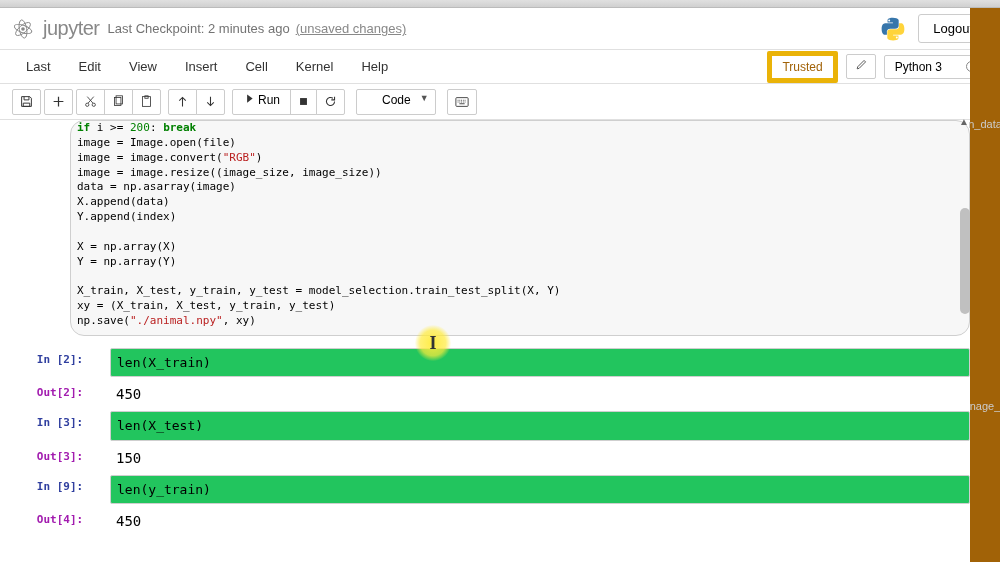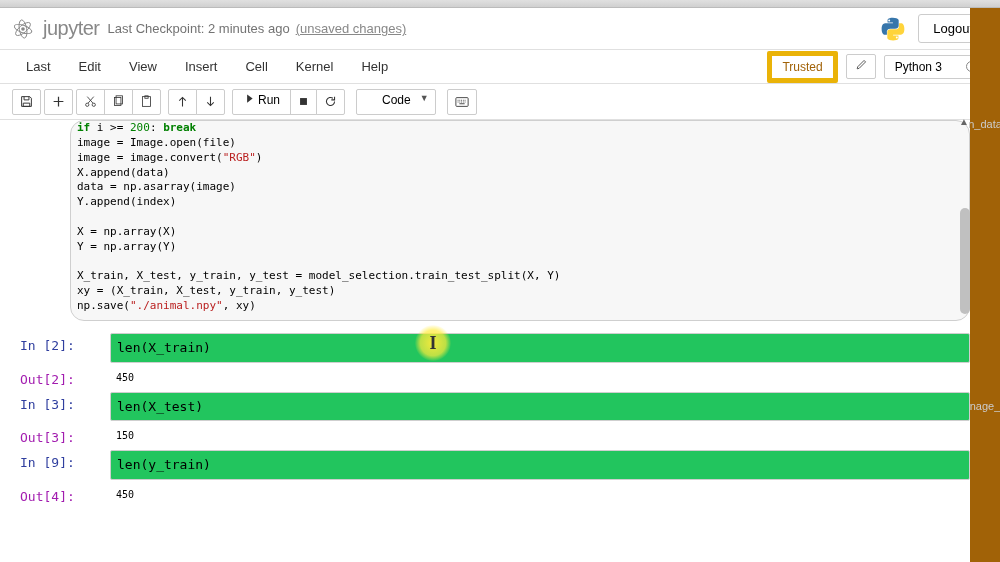--- a/index.html
+++ b/index.html
@@ -175,45 +175,46 @@
       overflow: hidden;
       padding-left: 20px;
       padding-right: 30px;
     }
     .cell {
       display: flex;
       margin: 4px 0;
     }
     .prompt {
       width: 90px;
-      text-align: left;
+      text-align: center;
       padding-right: 10px;
       font-family: monospace;
-      font-size: 13px;
+      font-size: 11px;
       padding-top: 5px;
       flex-shrink: 0;
+      font-weight: bold;
     }
     .in-prompt { color: #303F9F; }
     .out-prompt { color: #a21caf; }
     .cell-input {
       flex: 1;
       border: 1px solid #cfcfcf;
       border-radius: 2px;
       padding: 5px 6px;
       background: #22c55e;
       font-family: monospace;
       font-size: 13px;
       line-height: 1.35;
       white-space: pre;
     }
     .cell-output {
       flex: 1;
       padding: 5px 6px;
       font-family: monospace;
-      font-size: 10px;
+      font-size: 14px;
     }
     .code-cell-large {
       border: 1px solid #cfcfcf;
       border-radius: 14px;
       padding: 0 6px 6px 6px;
       background: #f7f7f7;
       font-family: monospace;
       font-size: 11px;
       line-height: 1.35;
       margin-left: 50px;
@@ -404,22 +405,23 @@
       </svg>
   </button>
 </div>
 
 <div class="notebook-area">
 
   <div class="code-cell-large">
       <div><span class="kw">        if</span><span> i &gt;= </span><span class="num">200</span><span>: </span><span class="brk">break</span></div>
       <div>        image = Image.open(file)</div>
       <div><span>        image = image.convert(</span><span class="str">"RGB"</span><span>)</span></div>
+      <div>        image = image.resize((image_size, image_size))</div>
+      <div>        data = np.asarray(image)</div>
       <div>        X.append(data)</div>
-      <div>        data = np.asarray(image)</div>
       <div>        Y.append(index)</div>
       <div>&nbsp;</div>
       <div>X = np.array(X)</div>
       <div>Y = np.array(Y)</div>
       <div>&nbsp;</div>
       <div>X_train, X_test, y_train, y_test = model_selection.train_test_split(X, Y)</div>
       <div>xy = (X_train, X_test, y_train, y_test)</div>
       <div><span>np.save(</span><span class="str">"./animal.npy"</span><span>, xy)</span></div>
     </div>
 

